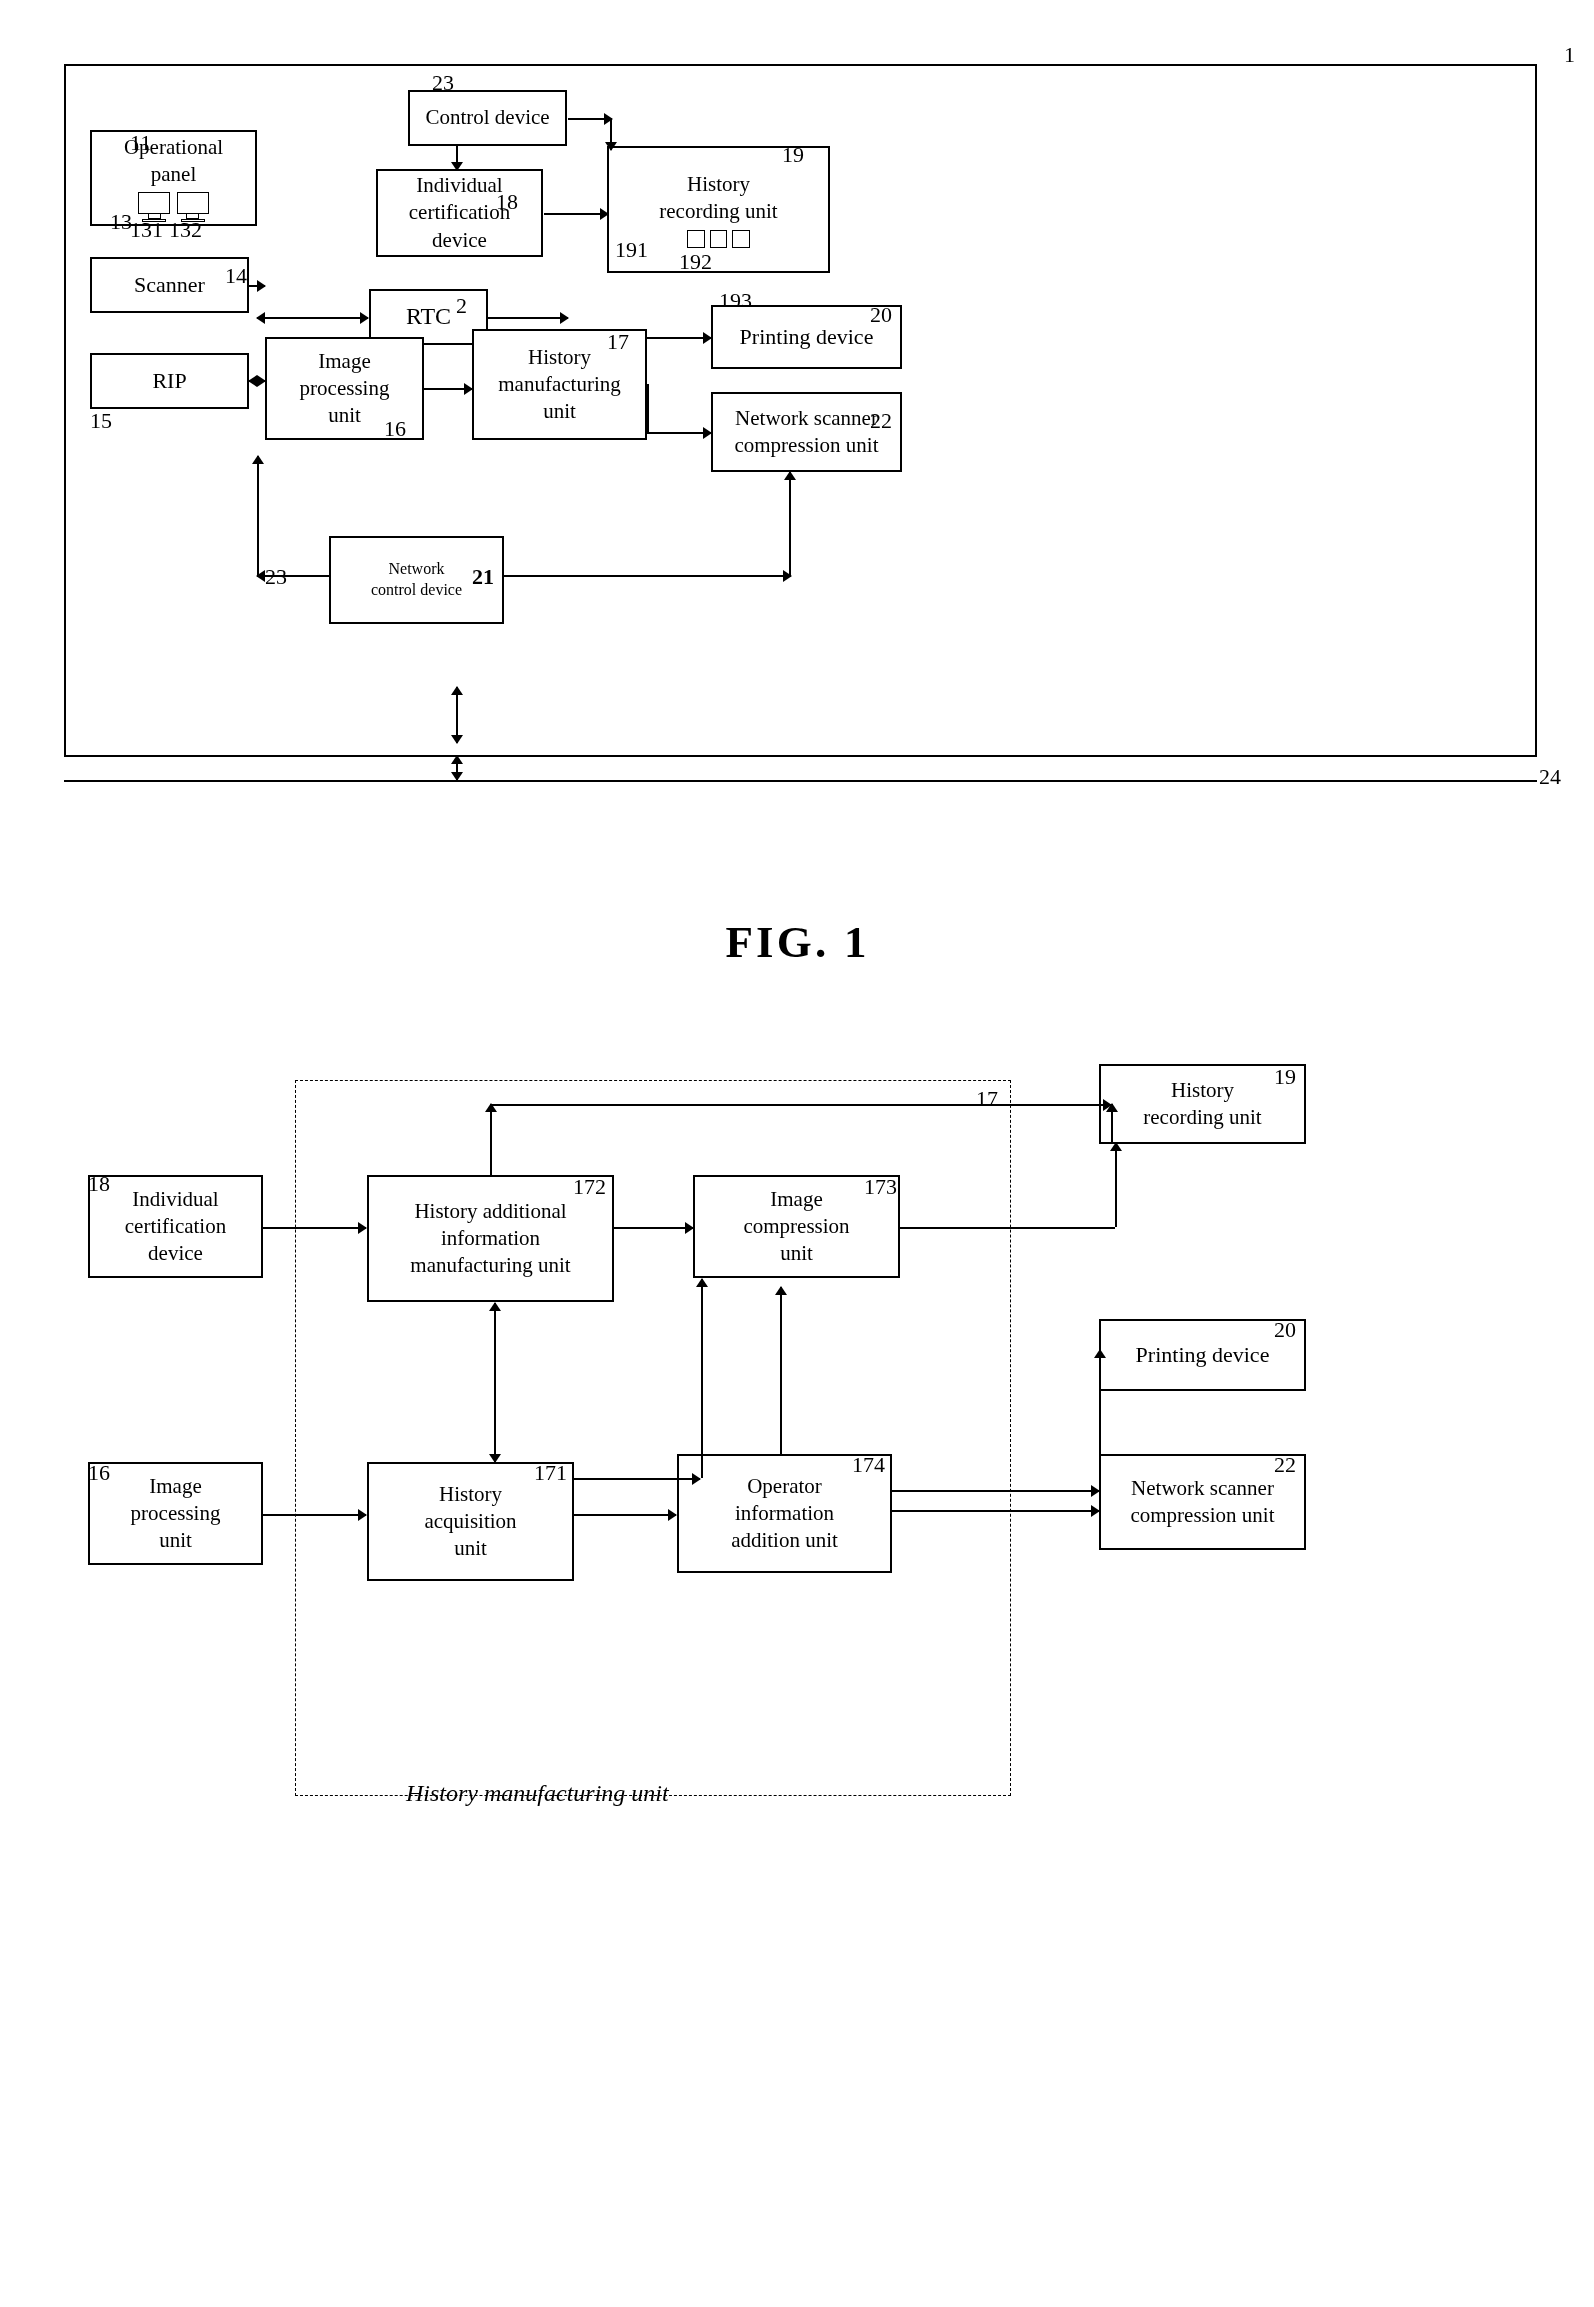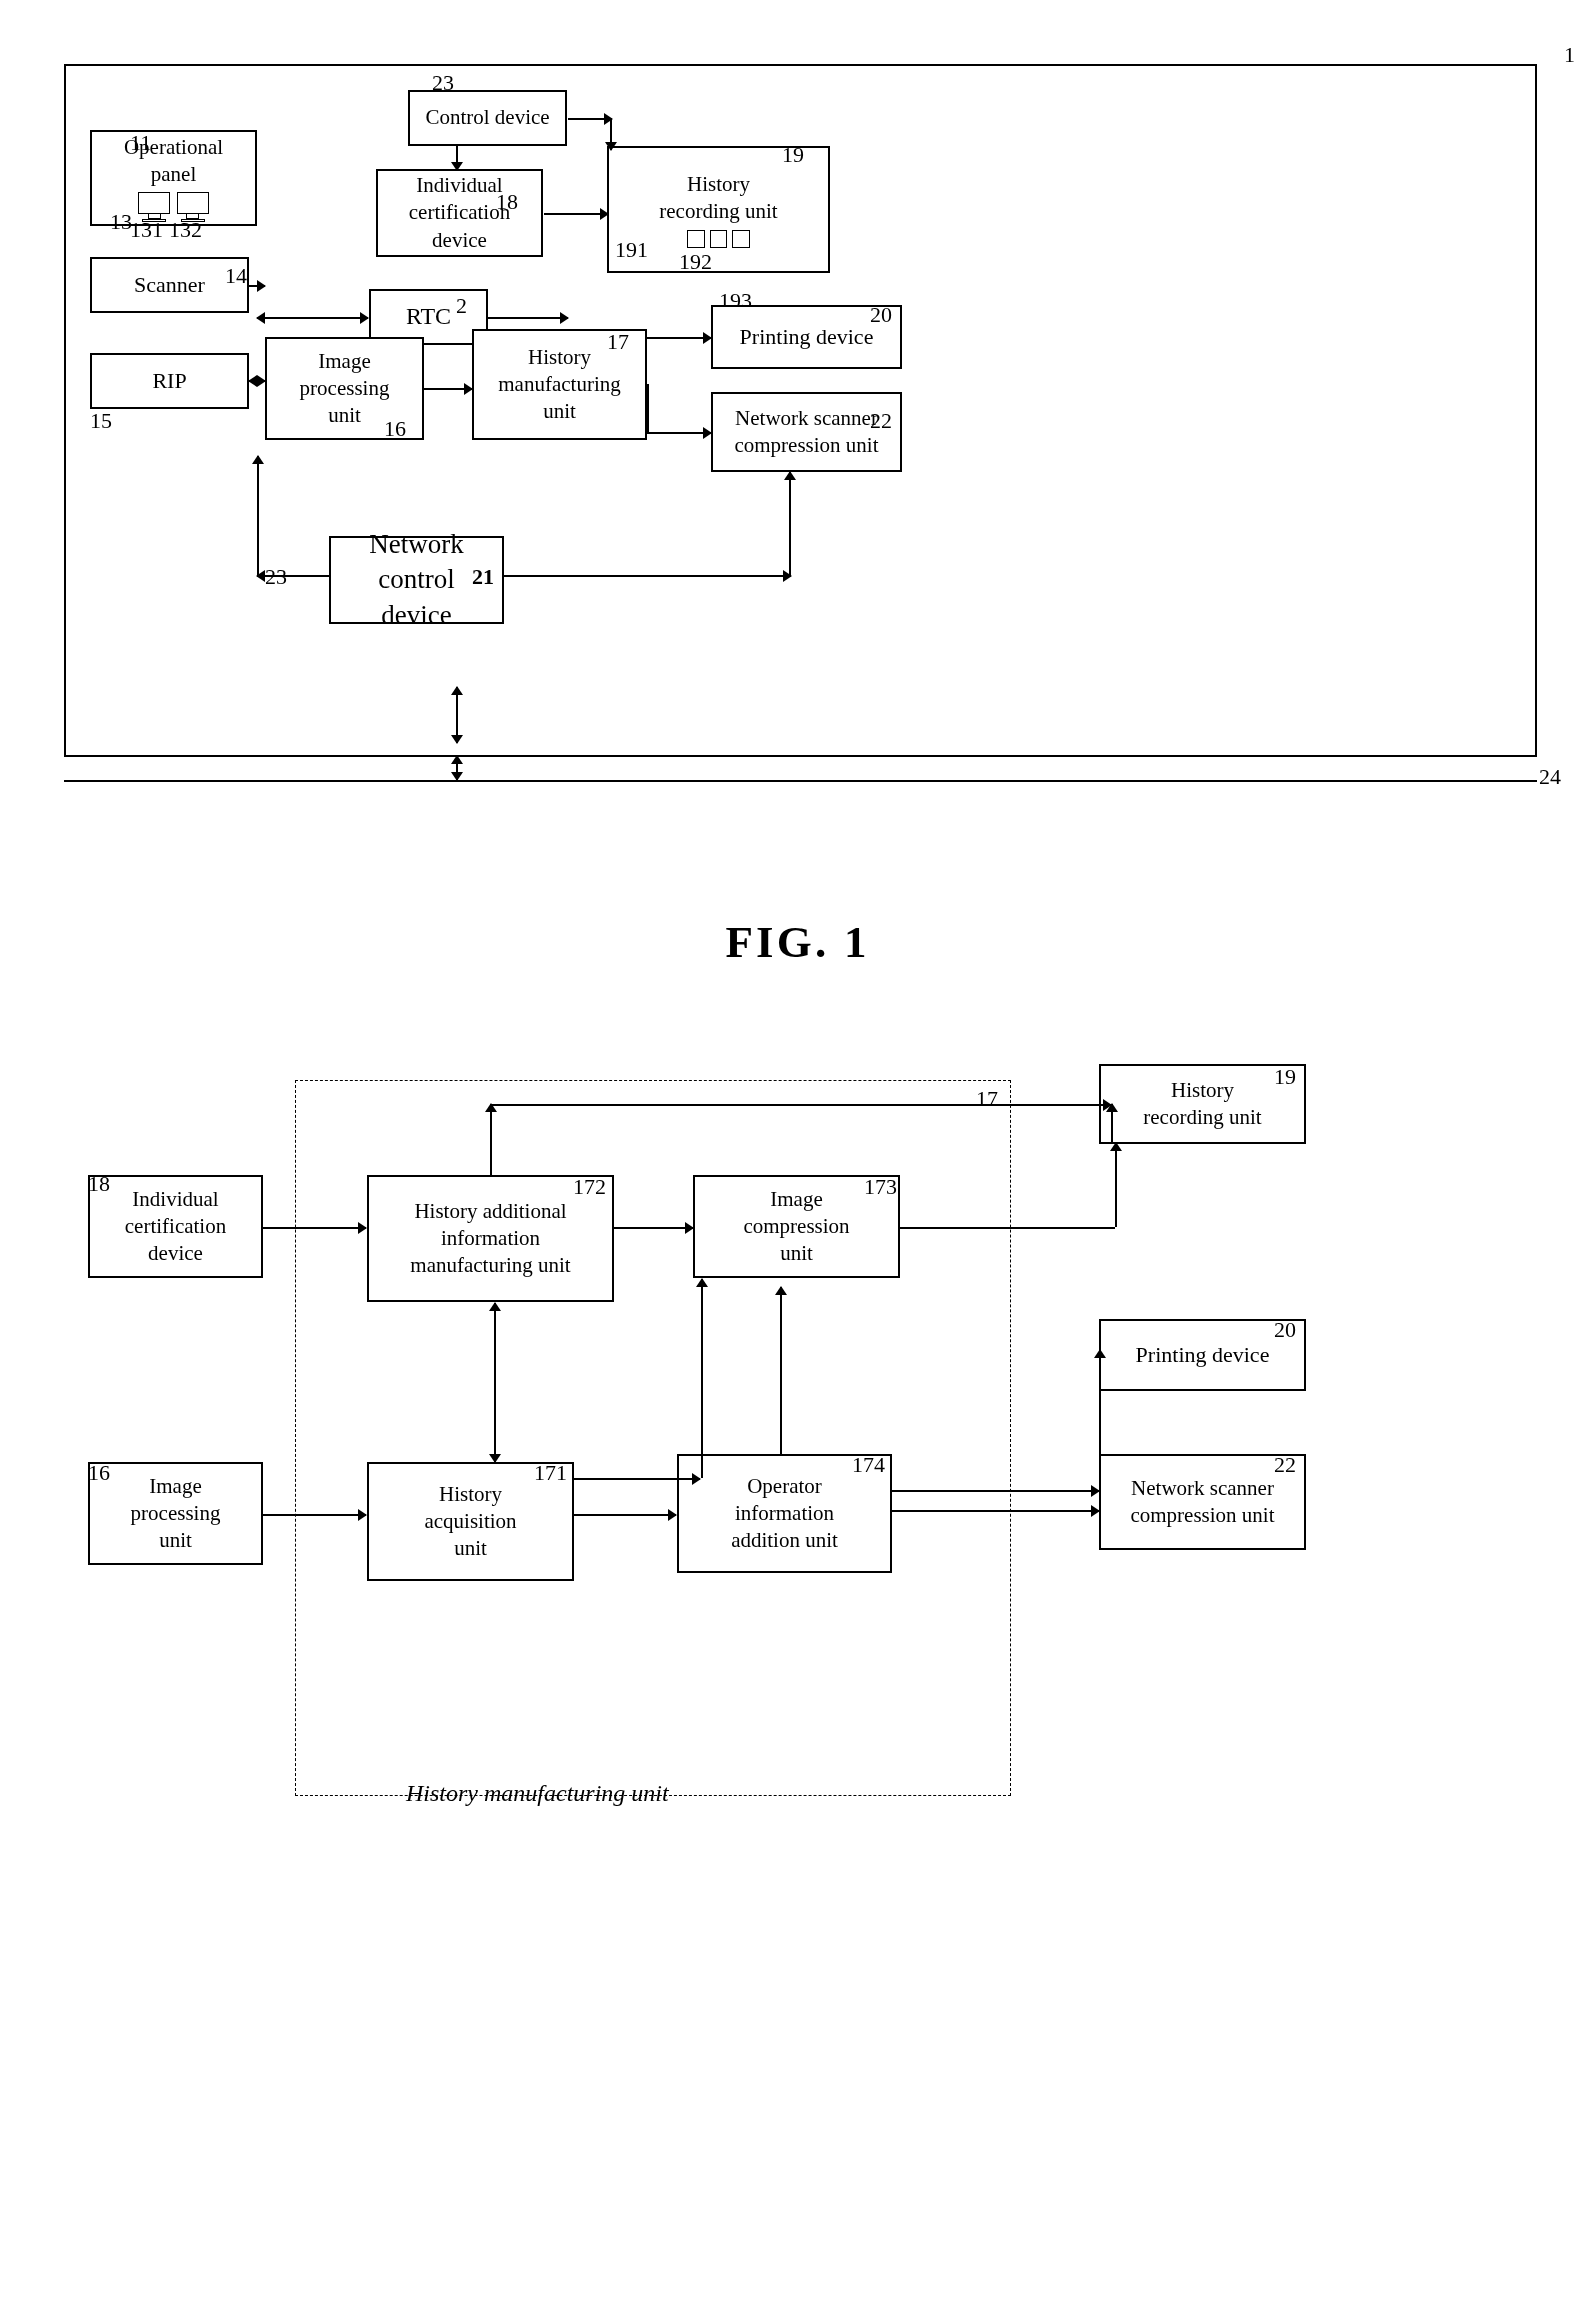--- a/index.html
+++ b/index.html
@@ -306,21 +306,21 @@
         <span>Printing device</span>
       </div>
       <div class="ref-num" style="left:804px; top:236px;">20</div>
 
       <div class="box" style="left:645px; top:326px; width:191px; height:80px; font-size:21px;">
         <span style="white-space:pre-line;">Network scanner
 compression unit</span>
       </div>
       <div class="ref-num" style="left:804px; top:342px;">22</div>
 
-      <div class="box" style="left:263px; top:470px; width:175px; height:88px; font-size:27px;text-align:center;">
+      <div class="box" style="left:263px; top:470px; width:175px; height:88px; font-size:16px;text-align:center;">
         <span style="white-space:pre-line;">Network
 control device</span>
       </div>
       <div class="ref-num" style="left:406px; top:498px;font-weight:bold;">21</div>
       <div class="ref-num" style="left:199px; top:498px;">23</div>
 
       <div class="arrow-v arr-down" style="left:390px; top:80px; height:24px;"></div>
 
       <div class="arrow-h arr-right" style="left:478px; top:147px; width:64px;"></div>
 

